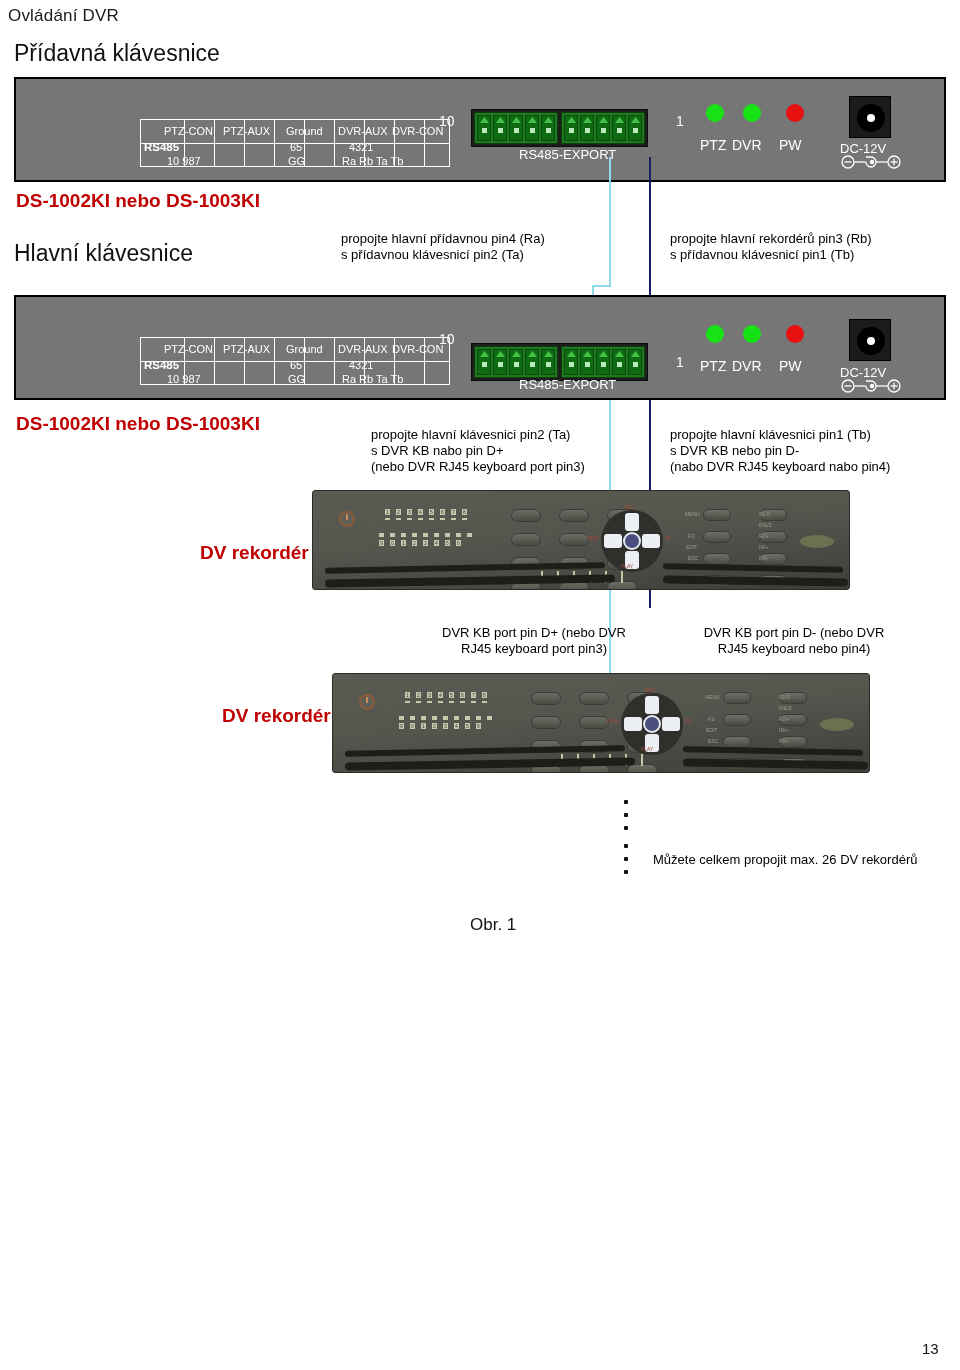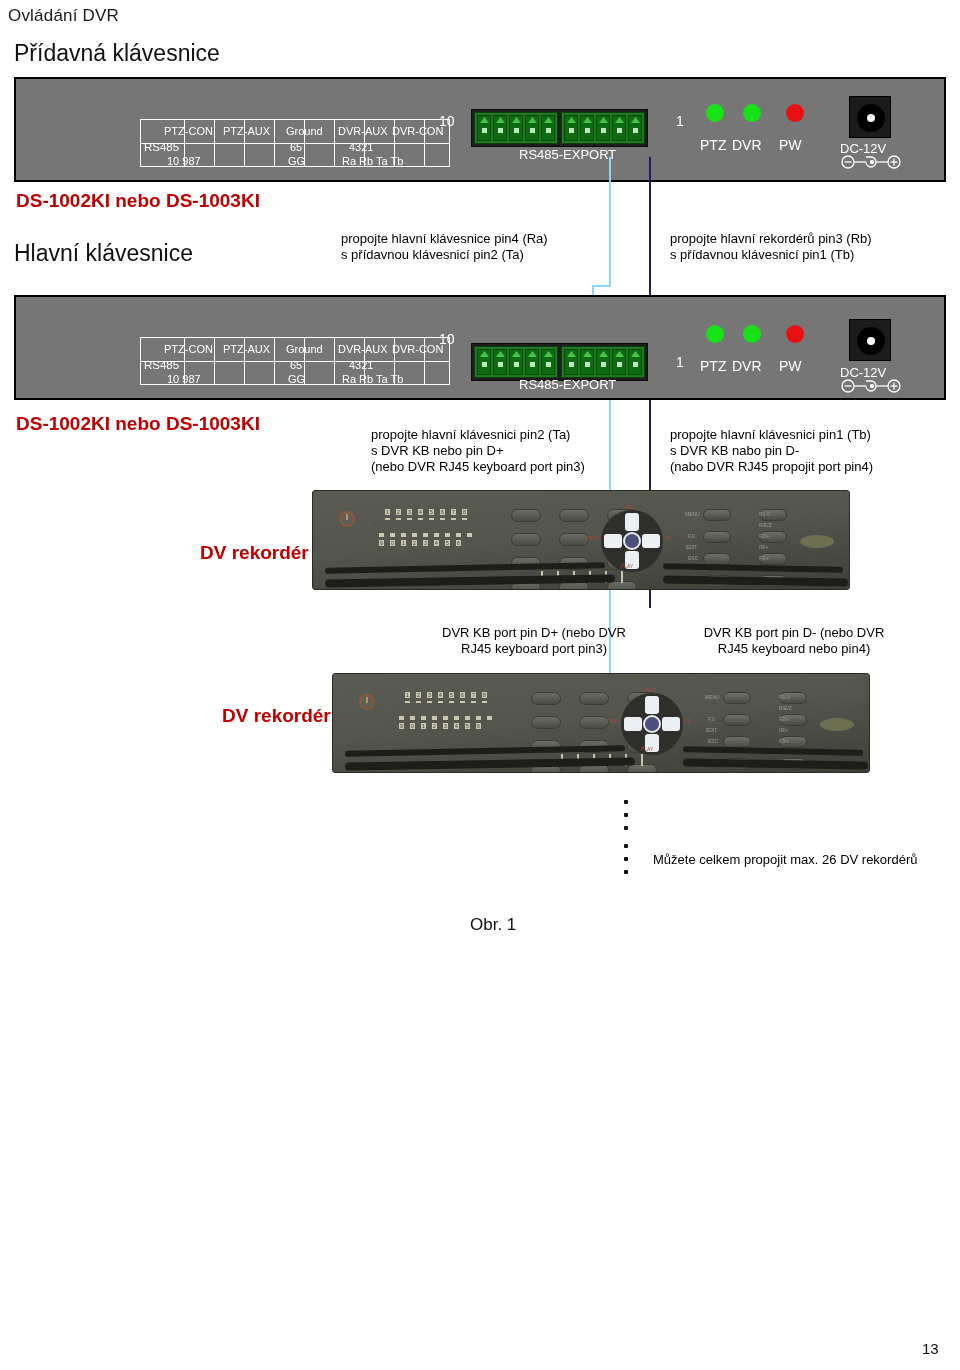--- a/index.html
+++ b/index.html
@@ -65,21 +65,21 @@
     height: 1px;
     background: #ffffff;
   }
   .pin-txt {
     position: absolute;
     color: #ffffff;
     font-size: 11px;
     white-space: nowrap;
     line-height: 12px;
   }
-  .pin-txt.rs485 { font-size: 11.5px; }
+  .pin-txt.rs485 { font-size: 11.5px; font-weight: bold; }
 
   
   .terminal-block {
     position: absolute;
     display: flex;
     gap: 3px;
     padding: 2px;
     background: #1d1d1d;
     border: 1px solid #0c0c0c;
     box-sizing: border-box;
@@ -397,21 +397,21 @@
       <circle cx="54" cy="7" r="6" fill="none" stroke="#fff" stroke-width="1.3"></circle>
       <line x1="50.5" y1="7" x2="57.5" y2="7" stroke="#fff" stroke-width="1.3"></line>
       <line x1="54" y1="3.5" x2="54" y2="10.5" stroke="#fff" stroke-width="1.3"></line>
     </svg>
   </div>
 </div>
 
 <div class="abs model-label" style="left:16px; top:190px;">DS-1002KI nebo DS-1003KI</div>
 
 <div class="abs anno" style="left:341px; top:231px;">
-  <div>propojte hlavní klávesnice pin4 (Ra)</div>
+  <div>propojte hlavní přídavnou pin4 (Ra)</div>
   <div>s přídavnou klávesnicí pin2 (Ta)</div>
 </div>
 <div class="abs anno" style="left:670px; top:231px;">
   <div>propojte hlavní rekordérů pin3 (Rb)</div>
   <div>s přídavnou klávesnicí pin1 (Tb)</div>
 </div>
 
 <div class="abs section-title" style="left:14px; top:240px;">Hlavní klávesnice</div>
 
 <div class="abs wire" style="left:609px; top:157px; width:2px; height:130px;"></div>
@@ -493,27 +493,27 @@
       <line x1="50.5" y1="7" x2="57.5" y2="7" stroke="#fff" stroke-width="1.3"></line>
       <line x1="54" y1="3.5" x2="54" y2="10.5" stroke="#fff" stroke-width="1.3"></line>
     </svg>
   </div>
 </div>
 
 <div class="abs model-label" style="left:16px; top:413px;">DS-1002KI nebo DS-1003KI</div>
 
 <div class="abs anno" style="left:371px; top:427px;">
   <div>propojte hlavní klávesnici pin2 (Ta)</div>
-  <div>s DVR KB nebo pin D+</div>
+  <div>s DVR KB nabo pin D+</div>
   <div>(nebo DVR  RJ45 keyboard port pin3)</div>
 </div>
 <div class="abs anno" style="left:670px; top:427px;">
   <div>propojte hlavní klávesnici pin1 (Tb)</div>
-  <div>s DVR KB nabo pin D-</div>
-  <div>(nabo DVR RJ45 propojit port pin4)</div>
+  <div>s DVR KB nebo pin D-</div>
+  <div>(nabo DVR RJ45 keyboard nabo pin4)</div>
 </div>
 
 <div class="abs wire" style="left:609px; top:400px; width:2px; height:100px;"></div>
 <div class="abs wire dark" style="left:649px; top:400px; width:2px; height:90px;"></div>
 
 <div class="dvr" style="left:312px; top:490px; width:538px; height:100px;">
   <div class="pwr" style="left:26px; top:20px;"></div>
   <div class="tiny" style="left:56px; top:28px;">,</div>
   <div class="led-row" style="left:72px; top:18px;">
     <span>1</span>

